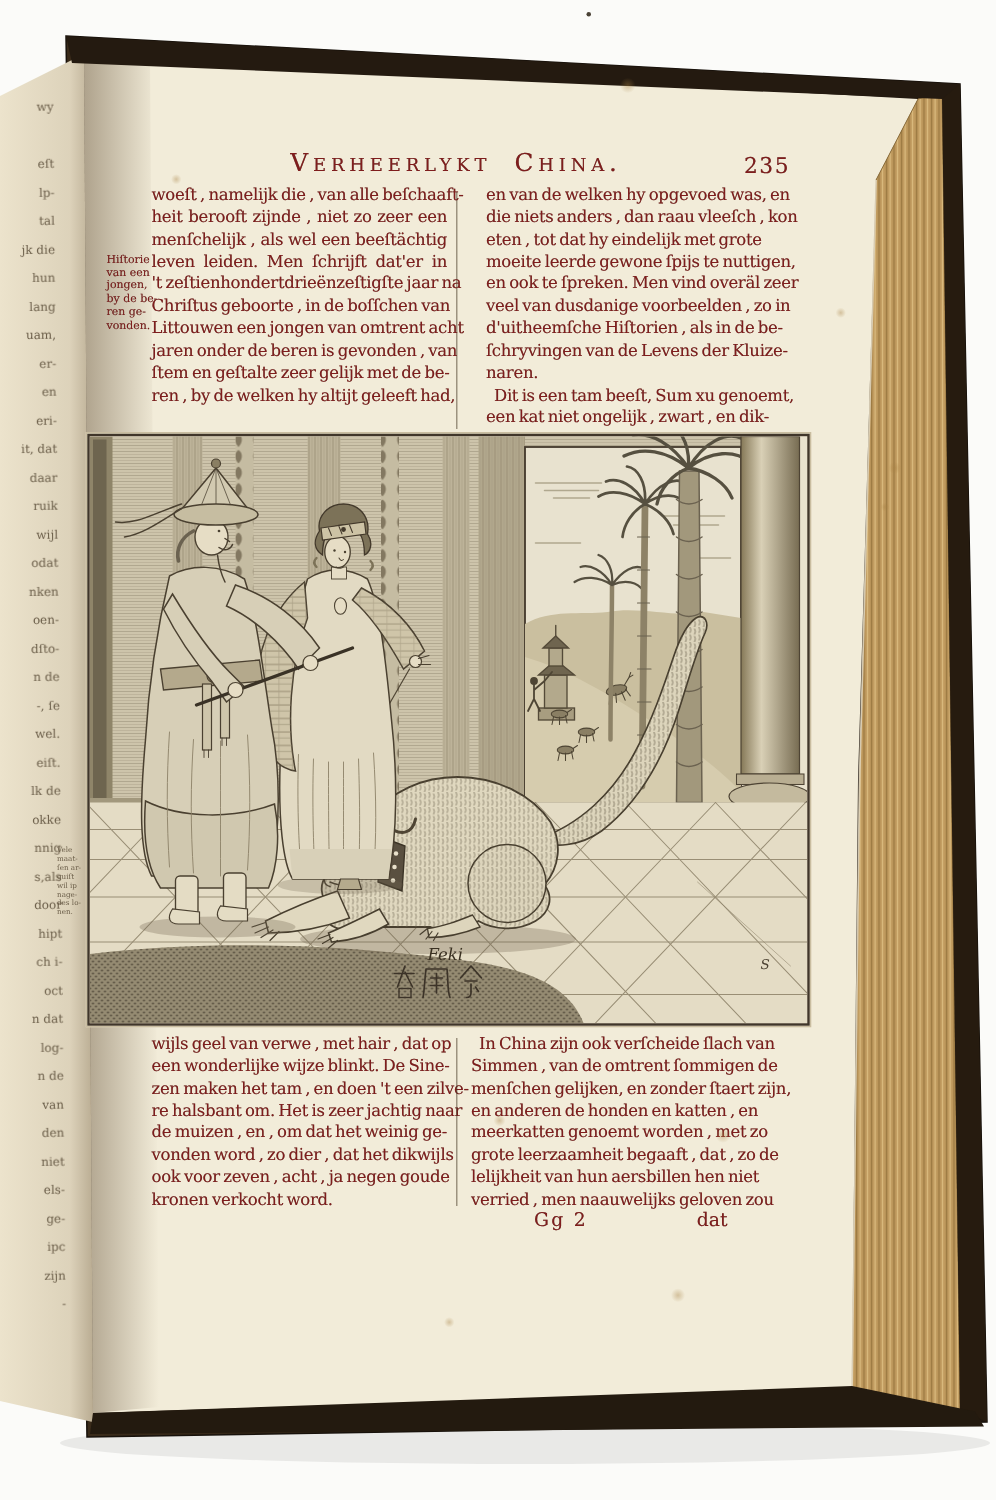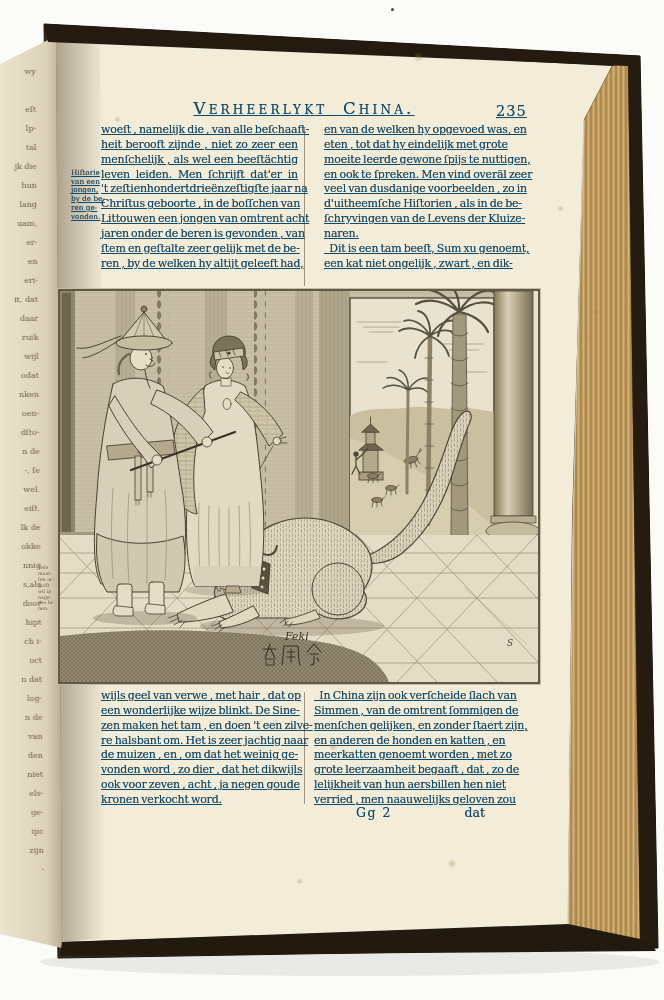--- a/index.html
+++ b/index.html
@@ -2,21 +2,21 @@
 <html><head>
 <meta charset="utf-8">
 <style>
   html,body{margin:0;padding:0;}
   body{font-family:"DejaVu Serif",serif;background:#f6f5f2;}
   #scene{position:relative;width:664px;height:1000px;background:#fbfbf9;overflow:hidden;padding-left:30px;}
   #scene *{box-sizing:border-box;}
   .abs{position:absolute;}
   svg{display:block;}
   
-  .ink{color:#0c4a6e;text-shadow:0 0 .35px rgba(51,40,27,.55);text-decoration:underline;}
+  .ink{color:#7f1d1d;text-shadow:0 0 .35px rgba(51,40,27,.55);}
   #header-title{left:100px;top:99px;width:408px;text-align:center;
     font-variant:small-caps;font-size:16.5px;letter-spacing:3.2px;word-spacing:7px;}
   #page-number{left:496px;top:103px;width:50px;text-align:left;font-size:14.5px;letter-spacing:1px;}
   .col{width:197px;font-size:11px;line-height:14.85px;letter-spacing:-0.2px;word-spacing:-1px;}
   #col-tl{left:101px;top:123px;}
   #col-tr{left:324px;top:123px;width:183px;}
   #col-bl{left:101px;top:689px;}
   #col-br{left:314px;top:689px;width:183px;}
   .col .tl{white-space:nowrap;}
   .col .tl.j{text-align:justify;text-align-last:justify;}
@@ -146,20 +146,21 @@
       <div class="tl j">leven leiden.  Men ſchrijft dat'er in</div>
       <div class="tl j">'t zeſtienhondertdrieënzeſtigſte jaar na</div>
       <div class="tl j">Chriſtus geboorte , in de boſſchen van</div>
       <div class="tl j">Littouwen een jongen van omtrent acht</div>
       <div class="tl j">jaren onder de beren is gevonden , van</div>
       <div class="tl j">ſtem en geſtalte zeer gelijk met de be-</div>
       <div class="tl j">ren , by de welken hy altijt geleeft had,</div>
     </div>
   <div id="col-tr" class="abs col ink">
       <div class="tl j">en van de welken hy opgevoed was, en</div>
+      <div class="tl j">die niets anders , dan raau vleeſch , kon</div>
       <div class="tl j">eten , tot dat hy eindelijk met grote</div>
       <div class="tl j">moeite leerde gewone ſpijs te nuttigen,</div>
       <div class="tl j">en ook te ſpreken. Men vind overäl zeer</div>
       <div class="tl j">veel van dusdanige voorbeelden , zo in</div>
       <div class="tl j">d'uitheemſche Hiſtorien , als in de be-</div>
       <div class="tl j">ſchryvingen van de Levens der Kluize-</div>
       <div class="tl">naren.</div>
       <div class="tl j"> Dit is een tam beeſt, Sum xu genoemt,</div>
       <div class="tl j">een kat niet ongelijk , zwart , en dik-</div>
     </div>

